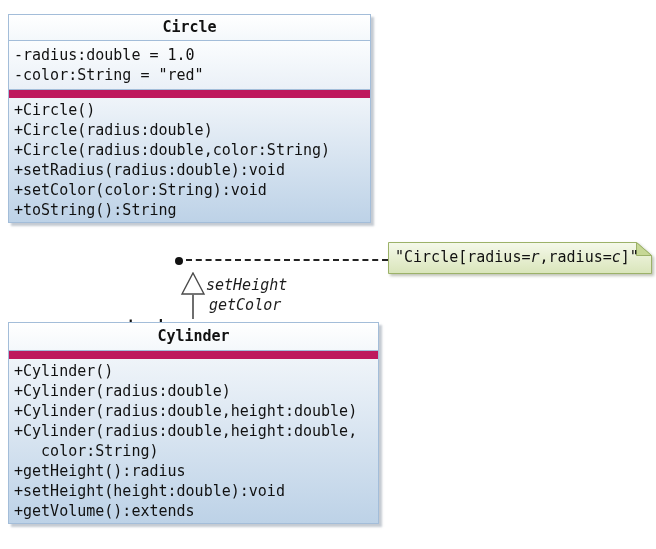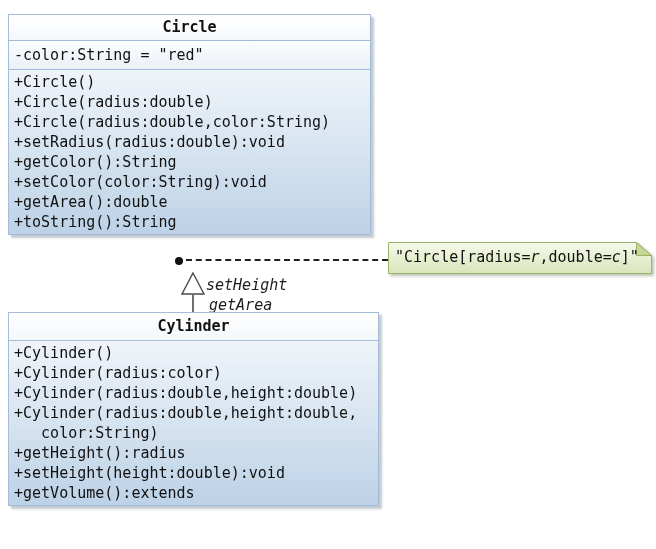--- a/index.html
+++ b/index.html
@@ -21,24 +21,25 @@
     border-bottom:1px solid #a3bdd9;
   }
   .class-fields{
     padding:4px 5px;
     background:linear-gradient(180deg,#fbfdfe 0%,#eaf0f7 100%);
     border-bottom:1px solid #a3bdd9;
   }
   .class-methods{
     padding:2px 5px;
     background:linear-gradient(180deg,#eff4f9 0%,#bdd2e7 100%);
+    margin-top:8px;
   }
   .row{white-space:pre;font-size:15px;line-height:20px;}
   #circle-box{left:8px;top:14px;width:361px;}
-  #cylinder-box{left:8px;top:312px;width:369px;}
+  #cylinder-box{left:8px;top:322px;width:369px;}
   #cylinder-box .class-title{height:27px;line-height:27px;}
   #cylinder-box .class-fields{padding:1px 5px;}
 
   
   .dot{
     position:absolute;left:175px;top:257px;width:8px;height:8px;
     border-radius:50%;background:#111;
   }
   .dash-line{
     position:absolute;left:186px;top:259px;width:202px;height:0;
@@ -71,64 +72,63 @@
   }
 </style>
 </head>
 <body>
 
 <div class="canvas">
 
   <div class="class-box" id="circle-box">
     <div class="class-title">Circle</div>
     <div class="class-fields">
+      <div class="row">-radius:double = 1.0</div>
       <div class="row">-color:String = "red"</div>
     </div>
     <div class="class-methods">
       <div class="row">+Circle()</div>
       <div class="row">+Circle(radius:double)</div>
       <div class="row">+Circle(radius:double,color:String)</div>
       <div class="row">+setRadius(radius:double):void</div>
-      <div class="row">+getColor():String</div>
       <div class="row">+setColor(color:String):void</div>
-      <div class="row">+getArea():double</div>
       <div class="row">+toString():String</div>
     </div>
   </div>
 
   <div class="dot"></div>
   <div class="dash-line"></div>
 
   <div class="note">
     <svg width="264" height="32">
       <defs>
         <linearGradient id="noteGrad" x1="0" y1="0" x2="0" y2="1">
           <stop offset="0" stop-color="#f5f9ea"></stop>
           <stop offset="1" stop-color="#d9e5ba"></stop>
         </linearGradient>
       </defs>
       <path d="M0.5,0.5 L248.5,0.5 L263.5,13.5 L263.5,31.5 L0.5,31.5 Z" fill="url(#noteGrad)" stroke="#9cb269" stroke-width="1"></path>
       <path d="M248.5,0.5 L248.5,13.5 L263.5,13.5 Z" fill="#c6d795" stroke="#9cb269" stroke-width="1"></path>
     </svg>
-    <div class="note-text"><span>"Circle[radius=</span><span class="it">r</span><span>,double=</span><span class="it">c</span><span>]"</span></div>
+    <div class="note-text"><span>"Circle[radius=</span><span class="it">r</span><span>,radius=</span><span class="it">c</span><span>]"</span></div>
   </div>
 
   <svg class="inherit-arrow" width="28" height="48">
     <path d="M14,1 L25,22 L3,22 Z" fill="#ffffff" stroke="#4a4a4a" stroke-width="1.4"></path>
     <line x1="14" y1="22.7" x2="14" y2="47" stroke="#4a4a4a" stroke-width="1.6"></line>
   </svg>
   <div class="label-extends">extends</div>
   <div class="label-superclass">setHeight</div>
-  <div class="label-subclass">getArea</div>
+  <div class="label-subclass">getColor</div>
 
   <div class="class-box" id="cylinder-box">
     <div class="class-title">Cylinder</div>
     <div class="class-methods">
       <div class="row">+Cylinder()</div>
-      <div class="row">+Cylinder(radius:color)</div>
+      <div class="row">+Cylinder(radius:double)</div>
       <div class="row">+Cylinder(radius:double,height:double)</div>
       <div class="row">+Cylinder(radius:double,height:double,</div>
       <div class="row">   color:String)</div>
       <div class="row">+getHeight():radius</div>
       <div class="row">+setHeight(height:double):void</div>
       <div class="row">+getVolume():extends</div>
     </div>
   </div>
 
 </div>

